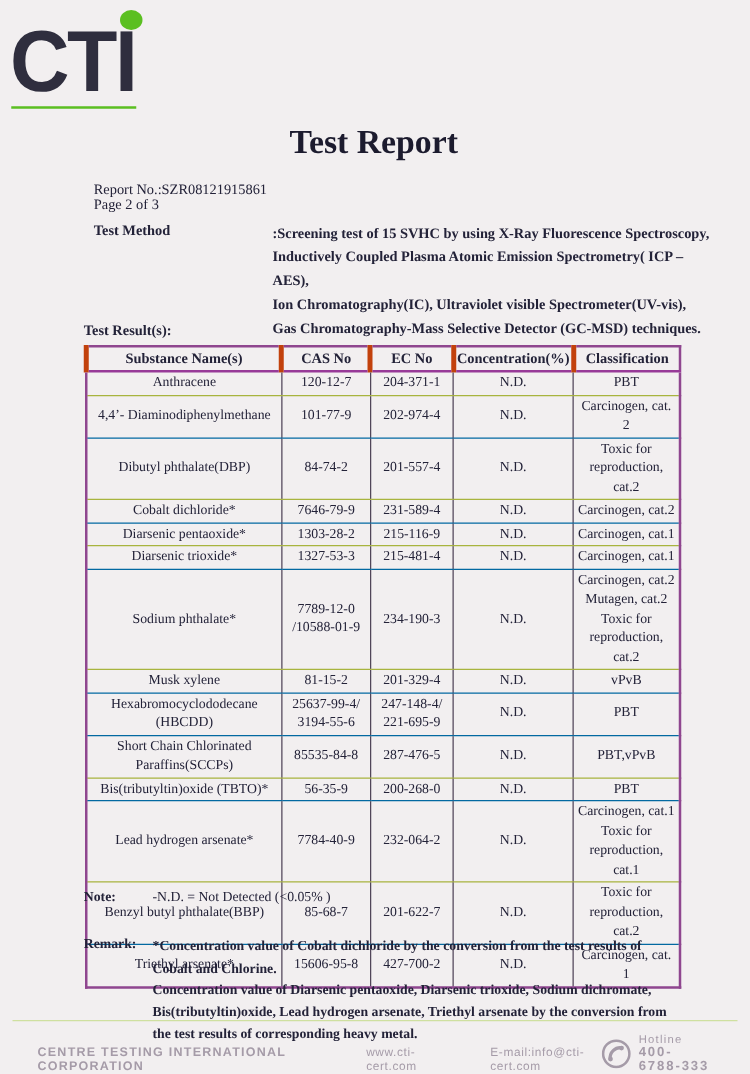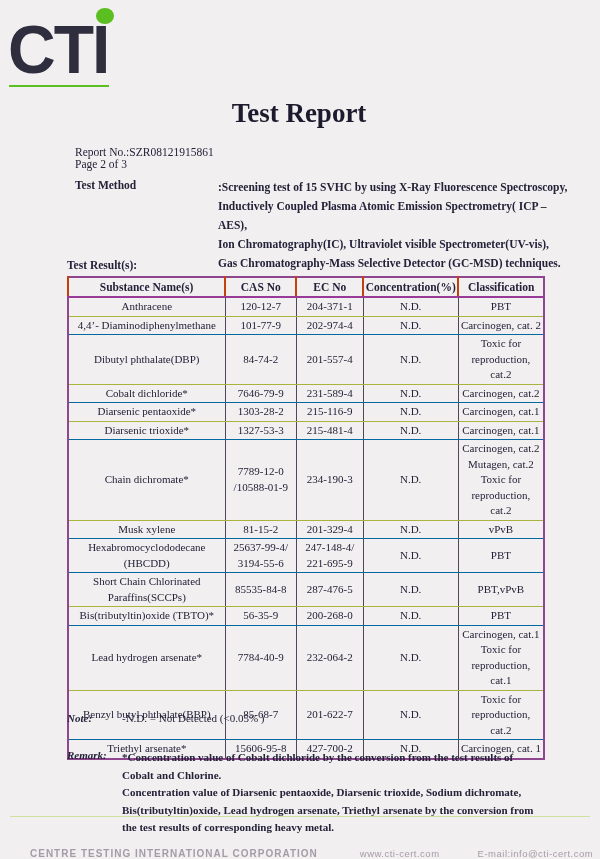--- a/index.html
+++ b/index.html
@@ -52,42 +52,42 @@
   
   .results-label { position: absolute; top: 259px; left: 67px; font-weight: bold; font-size: 11.5px; }
   table.results {
     position: absolute; top: 276px; left: 67px; width: 478px;
     border-collapse: collapse;
     border: 2px solid #8f468f;
     font-size: 11px;
   }
   .results th {
     font-weight: bold; font-size: 11.5px; padding: 3px 1px;
-    border-left: 2px solid #c2410c; border-right: 1px solid #514659;
+    border-left: 4px solid #c2410c; border-right: 1px solid #514659;
     border-bottom: 2px solid #983a98;
   }
   .results td {
     text-align: center; vertical-align: middle;
     padding: 1px 2px; line-height: 15.5px;
     border-left: 1px solid #514659; border-right: 1px solid #514659;
     white-space: pre-line;
   }
   .results tr.r-odd  td { border-bottom: 1px solid #a8b43e; }
   .results tr.r-even td { border-bottom: 1px solid #0369a1; }
   .col-substance { width: 33%; }
   .col-cas { width: 15%; }
   .col-ec { width: 14%; }
   .col-conc { width: 20%; }
   .col-class { width: 18%; }
 
   
   .note-row, .remark-row { position: absolute; left: 67px; right: 30px; display: flex; font-size: 11px; }
   .note-row { top: 712px; }
   .remark-row { top: 749px; }
-  .nr-label { width: 55px; flex: none; font-weight: bold; font-style: italic; }
+  .nr-label { width: 55px; flex: none; font-weight: bold; }
   .note-text { white-space: pre-line; }
   .remark-text { font-weight: bold; white-space: pre-line; line-height: 17.5px; }
 
   
   .footer-sep {
     position: absolute; top: 816px; left: 10px; width: 580px;
     height: 1px; background: #cfe0a0;
   }
   .footer {
     position: absolute; top: 824px; left: 0; width: 600px; height: 35px;
@@ -185,21 +185,21 @@
     <td>Carcinogen, cat.1</td>
   </tr>
       <tr class="r-even">
     <td>Diarsenic trioxide*</td>
     <td>1327-53-3</td>
     <td>215-481-4</td>
     <td>N.D.</td>
     <td>Carcinogen, cat.1</td>
   </tr>
       <tr class="r-odd">
-    <td>Chain dichromate*</td>
+    <td>Sodium phthalate*</td>
     <td>7789-12-0
 /10588-01-9</td>
     <td>234-190-3</td>
     <td>N.D.</td>
     <td>Carcinogen, cat.2
 Mutagen, cat.2
 Toxic for
 reproduction, cat.2</td>
   </tr>
       <tr class="r-even">
@@ -274,13 +274,25 @@
 Bis(tributyltin)oxide, Lead hydrogen arsenate, Triethyl arsenate by the conversion from
 the test results of corresponding heavy metal.</div>
 </div>
 
 <div class="footer-sep"></div>
 
 <div class="footer">
   <span class="footer-company">CENTRE TESTING INTERNATIONAL CORPORATION</span>
   <span class="footer-site">www.cti-cert.com</span>
   <span class="footer-email">E-mail:info@cti-cert.com</span>
+  <span class="footer-phone">
+    <svg class="phone-icon" viewBox="0 0 24 24">
+      <circle cx="12" cy="12" r="10.5" fill="none" stroke="#a59ba8" stroke-width="2"></circle>
+      <path d="M7.2 16.4 A8.2 8.2 0 0 1 16.4 7.2" fill="none" stroke="#a59ba8" stroke-width="2.6" stroke-linecap="round"></path>
+      <circle cx="7.4" cy="16.2" r="1.9" fill="#a59ba8"></circle>
+      <circle cx="16.2" cy="7.4" r="1.9" fill="#a59ba8"></circle>
+    </svg>
+    <span class="hotline">
+      <span class="hotline-label">Hotline</span>
+      <span class="hotline-number">400-6788-333</span>
+    </span>
+  </span>
 </div>
 
 </body></html>

